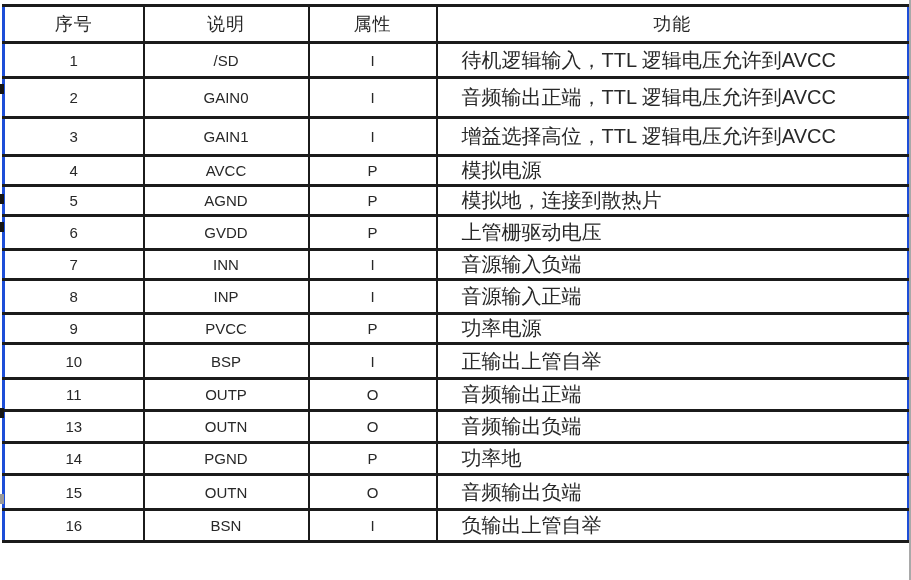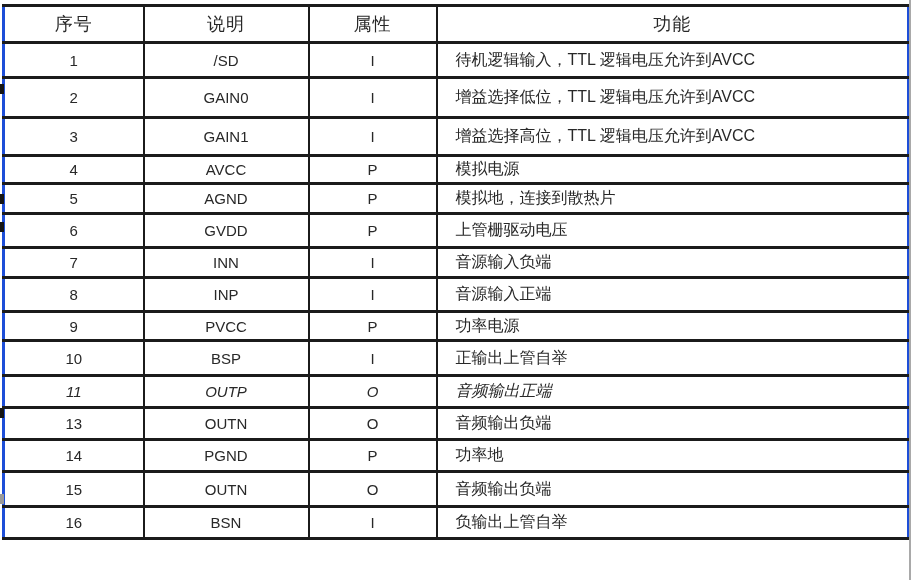--- a/index.html
+++ b/index.html
@@ -41,22 +41,22 @@
   .pin-table th {
     font-size: 18px;
     font-weight: normal;
     letter-spacing: 1px;
   }
   .pin-table td {
     font-size: 15px;
   }
   .pin-table td.func {
     text-align: left;
-    padding-left: 18px;
-    font-size: 16px;
+    padding-left: 24px;
+    font-size: 20px;
   }
   
   .scan-edge {
     position: absolute;
     right: 0;
     top: 0;
     width: 2px;
     height: 580px;
     background: #a9a9a9;
   }
@@ -91,21 +91,21 @@
       <tr style="height: 35px;">
         <td>1</td>
         <td>/SD</td>
         <td>I</td>
         <td class="func">待机逻辑输入，TTL 逻辑电压允许到AVCC</td>
       </tr>
       <tr style="height: 40px;">
         <td>2</td>
         <td>GAIN0</td>
         <td>I</td>
-        <td class="func">增益选择低位，TTL 逻辑电压允许到AVCC</td>
+        <td class="func">音频输出正端，TTL 逻辑电压允许到AVCC</td>
       </tr>
       <tr style="height: 38px;">
         <td>3</td>
         <td>GAIN1</td>
         <td>I</td>
         <td class="func">增益选择高位，TTL 逻辑电压允许到AVCC</td>
       </tr>
       <tr style="height: 28px;">
         <td>4</td>
         <td>AVCC</td>
@@ -141,21 +141,21 @@
         <td>PVCC</td>
         <td>P</td>
         <td class="func">功率电源</td>
       </tr>
       <tr style="height: 35px; margin-top: 8px;">
         <td>10</td>
         <td>BSP</td>
         <td>I</td>
         <td class="func">正输出上管自举</td>
       </tr>
-      <tr style="height: 32px; font-style: italic;">
+      <tr style="height: 32px;">
         <td>11</td>
         <td>OUTP</td>
         <td>O</td>
         <td class="func">音频输出正端</td>
       </tr>
       <tr style="height: 32px;">
         <td>13</td>
         <td>OUTN</td>
         <td>O</td>
         <td class="func">音频输出负端</td>

